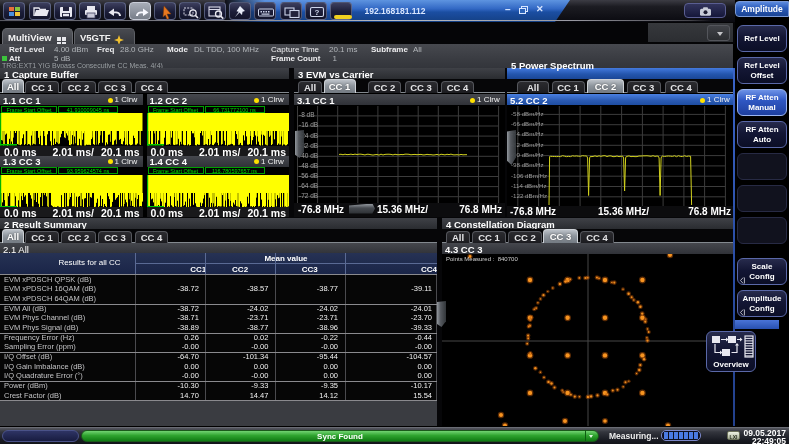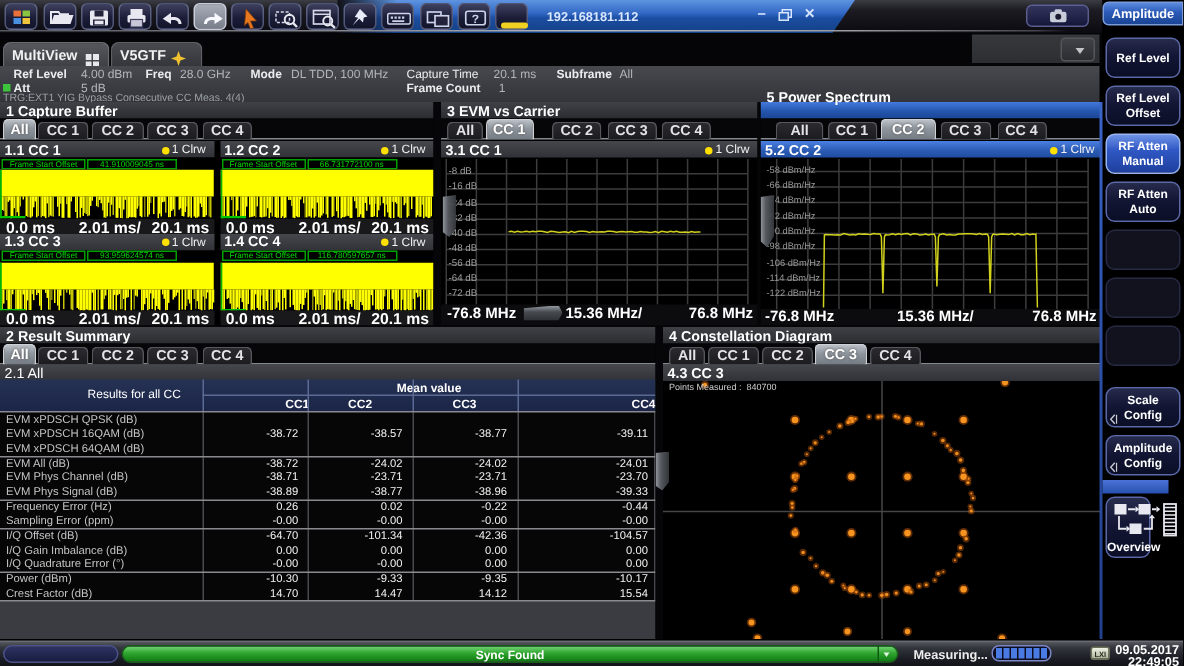--- a/index.html
+++ b/index.html
@@ -851,21 +851,21 @@
 <div style="position:absolute;right:451.0px;top:333.76px;font-size:7.5px;color:#f2f2f2;font-weight:normal;white-space:nowrap;line-height:1;text-align:right;">-0.22</div>
 <div style="position:absolute;right:357px;top:333.76px;font-size:7.5px;color:#f2f2f2;font-weight:normal;white-space:nowrap;line-height:1;text-align:right;">-0.44</div>
 <div style="position:absolute;left:4px;top:343.42px;font-size:7.5px;color:#c4c4c6;font-weight:normal;white-space:nowrap;line-height:1;">Sampling Error (ppm)</div>
 <div style="position:absolute;right:590.2px;top:343.42px;font-size:7.5px;color:#f2f2f2;font-weight:normal;white-space:nowrap;line-height:1;text-align:right;">-0.00</div>
 <div style="position:absolute;right:520.6px;top:343.42px;font-size:7.5px;color:#f2f2f2;font-weight:normal;white-space:nowrap;line-height:1;text-align:right;">-0.00</div>
 <div style="position:absolute;right:451.0px;top:343.42px;font-size:7.5px;color:#f2f2f2;font-weight:normal;white-space:nowrap;line-height:1;text-align:right;">-0.00</div>
 <div style="position:absolute;right:357px;top:343.42px;font-size:7.5px;color:#f2f2f2;font-weight:normal;white-space:nowrap;line-height:1;text-align:right;">-0.00</div>
 <div style="position:absolute;left:4px;top:353.08px;font-size:7.5px;color:#c4c4c6;font-weight:normal;white-space:nowrap;line-height:1;">I/Q Offset (dB)</div>
 <div style="position:absolute;right:590.2px;top:353.08px;font-size:7.5px;color:#f2f2f2;font-weight:normal;white-space:nowrap;line-height:1;text-align:right;">-64.70</div>
 <div style="position:absolute;right:520.6px;top:353.08px;font-size:7.5px;color:#f2f2f2;font-weight:normal;white-space:nowrap;line-height:1;text-align:right;">-101.34</div>
-<div style="position:absolute;right:451.0px;top:353.08px;font-size:7.5px;color:#f2f2f2;font-weight:normal;white-space:nowrap;line-height:1;text-align:right;">-42.36</div>
+<div style="position:absolute;right:451.0px;top:353.08px;font-size:7.5px;color:#f2f2f2;font-weight:normal;white-space:nowrap;line-height:1;text-align:right;">-95.44</div>
 <div style="position:absolute;right:357px;top:353.08px;font-size:7.5px;color:#f2f2f2;font-weight:normal;white-space:nowrap;line-height:1;text-align:right;">-104.57</div>
 <div style="position:absolute;left:4px;top:362.74px;font-size:7.5px;color:#c4c4c6;font-weight:normal;white-space:nowrap;line-height:1;">I/Q Gain Imbalance (dB)</div>
 <div style="position:absolute;right:590.2px;top:362.74px;font-size:7.5px;color:#f2f2f2;font-weight:normal;white-space:nowrap;line-height:1;text-align:right;">0.00</div>
 <div style="position:absolute;right:520.6px;top:362.74px;font-size:7.5px;color:#f2f2f2;font-weight:normal;white-space:nowrap;line-height:1;text-align:right;">0.00</div>
 <div style="position:absolute;right:451.0px;top:362.74px;font-size:7.5px;color:#f2f2f2;font-weight:normal;white-space:nowrap;line-height:1;text-align:right;">0.00</div>
 <div style="position:absolute;right:357px;top:362.74px;font-size:7.5px;color:#f2f2f2;font-weight:normal;white-space:nowrap;line-height:1;text-align:right;">0.00</div>
 <div style="position:absolute;left:4px;top:372.40000000000003px;font-size:7.5px;color:#c4c4c6;font-weight:normal;white-space:nowrap;line-height:1;">I/Q Quadrature Error (°)</div>
 <div style="position:absolute;right:590.2px;top:372.40000000000003px;font-size:7.5px;color:#f2f2f2;font-weight:normal;white-space:nowrap;line-height:1;text-align:right;">-0.00</div>
 <div style="position:absolute;right:520.6px;top:372.40000000000003px;font-size:7.5px;color:#f2f2f2;font-weight:normal;white-space:nowrap;line-height:1;text-align:right;">-0.00</div>
 <div style="position:absolute;right:451.0px;top:372.40000000000003px;font-size:7.5px;color:#f2f2f2;font-weight:normal;white-space:nowrap;line-height:1;text-align:right;">0.00</div>
@@ -1122,21 +1122,21 @@
         </svg></div>
     </div>
 <div style="position:absolute;left:737px;top:290px;width:50px;height:27px;border-radius:6px;background:linear-gradient(180deg,#272b4c 0%,#131634 45%,#0b0e26 100%);border:1px solid #5a68a8">
       <div style="position:absolute;left:0;top:0;width:100%;height:100%;display:flex;align-items:center;justify-content:center;text-align:center;font-size:8px;font-weight:bold;color:#fff;line-height:1.25">Amplitude<br>Config</div>
       <div style="position:absolute;left:2px;top:10.5px;width:5px;height:7px"><svg width="5" height="7">
           <path d="M3.2 0.5 L0.5 3.5 L3.2 6.5" fill="none" stroke="#c8c8d4" stroke-width="0.9"></path>
           <line x1="4.4" y1="0.5" x2="4.4" y2="6.5" stroke="#c8c8d4" stroke-width="0.9"></line>
         </svg></div>
     </div>
 <div style="position:absolute;left:735px;top:320px;width:44px;height:8.5px;background:linear-gradient(180deg,#4a74d8,#2850b0)"></div>
-<div style="position:absolute;left:737px;top:331px;width:30px;height:41px;border-radius:6px;background:linear-gradient(180deg,#272b4c 0%,#131634 45%,#0b0e26 100%);border:1px solid #5a68a8">
+<div style="position:absolute;left:706px;top:331px;width:50px;height:41px;border-radius:6px;background:linear-gradient(180deg,#272b4c 0%,#131634 45%,#0b0e26 100%);border:1px solid #5a68a8">
       <svg width="44" height="24" style="position:absolute;left:4px;top:3px">
         <g fill="#e8e8f0">
           <rect x="1" y="1" width="8" height="7"></rect>
           <rect x="17" y="1" width="8" height="7"></rect>
           <rect x="11" y="14" width="8" height="7"></rect>
         </g>
         <g fill="none" stroke="#e8e8f0" stroke-width="1.2">
           <path d="M10 4.5 L15 4.5 M26 4.5 L29 4.5"></path>
           <path d="M4 9 L4 17.5 L9 17.5"></path>
           <path d="M20.5 17.5 L26 17.5 L26 10"></path>

